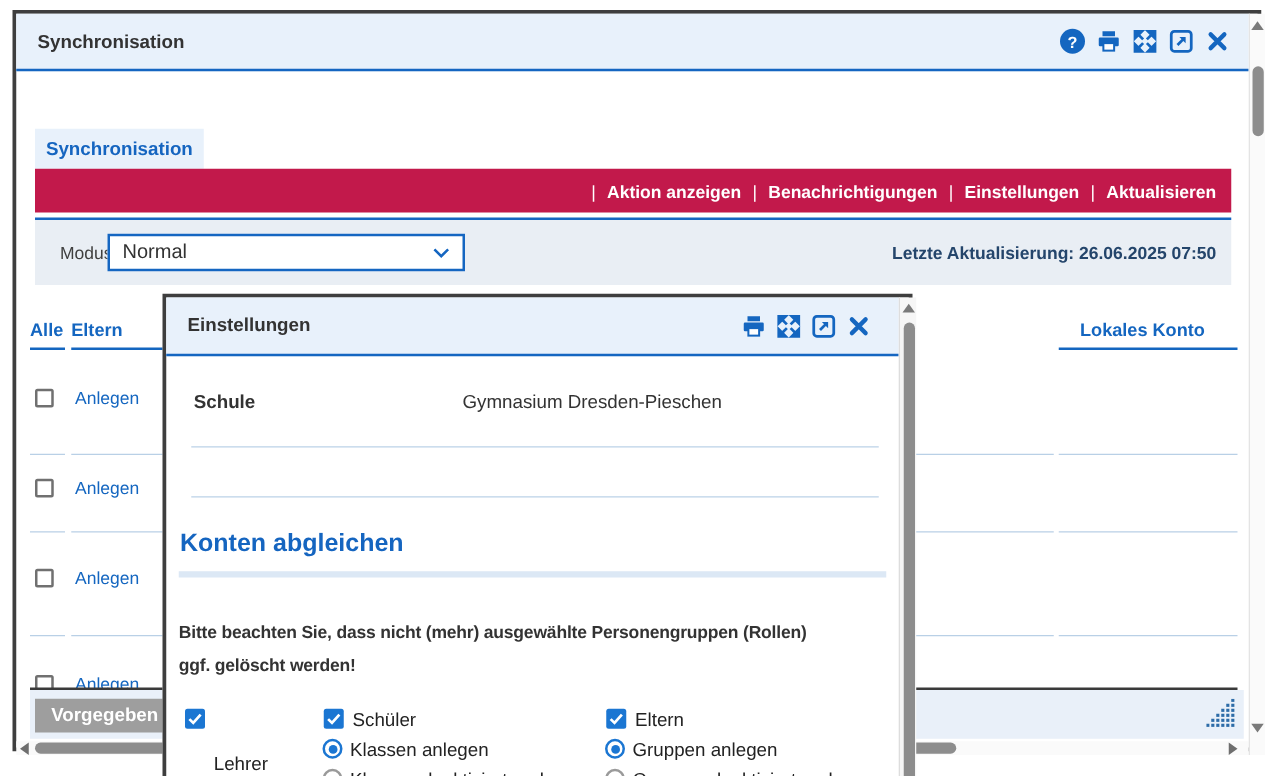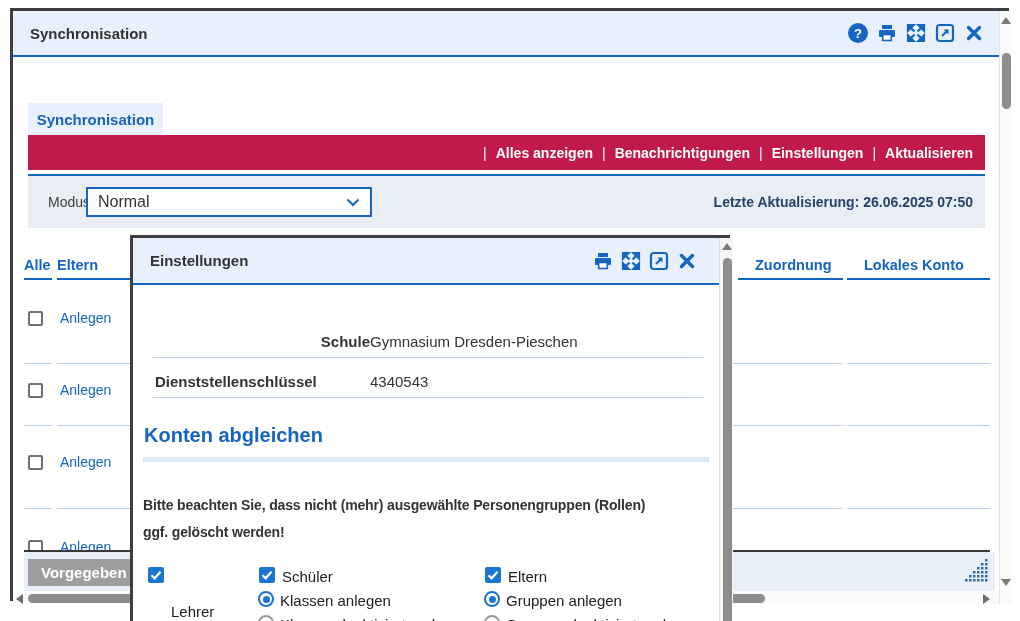--- a/index.html
+++ b/index.html
@@ -126,21 +126,21 @@
     <svg class="icon20" viewBox="0 0 20 20">
       <path d="M4.5 4.5L15.5 15.5M15.5 4.5L4.5 15.5" stroke="#1466c0" stroke-width="3.4" stroke-linecap="round"></path>
     </svg>
   </div>
 
   <div class="tab">
     <span>Synchronisation</span>
   </div>
   <div class="redbar">
     <span class="pipe">|</span>
-    <span class="rlink">Alles anzeigen</span>
+    <span class="rlink">Aktion anzeigen</span>
     <span class="pipe">|</span>
     <span class="rlink">Benachrichtigungen</span>
     <span class="pipe">|</span>
     <span class="rlink">Einstellungen</span>
     <span class="pipe">|</span>
     <span class="rlink">Aktualisieren</span>
   </div>
   <div class="blueline"></div>
 
   <div class="modusrow">
@@ -149,21 +149,20 @@
       <span>Normal</span>
       <svg width="14" height="9" viewBox="0 0 14 9">
         <path d="M1.5 1.5L7 7L12.5 1.5" stroke="#1566c1" stroke-width="2" fill="none"></path>
       </svg>
     </div>
     <span class="lastupdate">Letzte Aktualisierung: 26.06.2025 07:50</span>
   </div>
 
   <div class="hcell" style="left:11px;width:28px;">Alle</div>
   <div class="hcell" style="left:44px;width:79px;">Eltern</div>
-  <div class="hcell" style="left:725px;width:105px;padding-left:17px;">Zuordnung</div>
   <div class="hcell" style="left:834px;width:143px;padding-left:17px;">Lokales Konto</div>
 
   <div>
     <div class="tbl-check" style="top:300px;"></div>
     <span class="row-link" style="top:299px;">Anlegen</span>
   </div>
   <div>
     <div class="tbl-check" style="top:372px;"></div>
     <span class="row-link" style="top:371px;">Anlegen</span>
   </div>
@@ -257,29 +256,25 @@
     <svg class="icon20" viewBox="0 0 20 20">
       <rect x="2" y="2" width="16" height="16" rx="2.5" fill="none" stroke="#1466c0" stroke-width="2.2"></rect>
       <path d="M7 13L12.5 7.5" stroke="#1466c0" stroke-width="2.2"></path>
       <polygon points="13.5,6.5 8.5,6.5 13.5,11.5" fill="#1466c0"></polygon>
     </svg>
     <svg class="icon20" viewBox="0 0 20 20">
       <path d="M4.5 4.5L15.5 15.5M15.5 4.5L4.5 15.5" stroke="#1466c0" stroke-width="3.4" stroke-linecap="round"></path>
     </svg>
   </div>
 
-  <div class="fieldrow" style="top:80px;text-align:right;">
+  <div class="fieldrow" style="top:60px;">
     <span class="flabel">Schule</span>
     <span class="fvalue">Gymnasium Dresden-Pieschen</span>
   </div>
   <div class="fsep" style="top:119px;"></div>
-  <div class="fieldrow" style="top:120px;">
-    <span class="flabel">Dienststellenschlüssel</span>
-    <span class="fvalue">4340543</span>
-  </div>
   <div class="fsep" style="top:159px;"></div>
 
   <div class="mheading">Konten abgleichen</div>
   <div class="mdivider"></div>
   <div class="warnline" style="top:259px;">Bitte beachten Sie, dass nicht (mehr) ausgewählte Personengruppen (Rollen)</div>
   <div class="warnline" style="top:286px;">ggf. gelöscht werden!</div>
 
   <svg class="cb-blue" style="left:15px;top:329px;" viewBox="0 0 16 16">
     <polyline points="3.5,8.3 6.6,11.3 12.5,4.7" stroke="#fff" stroke-width="2.2" fill="none"></polyline>
   </svg>

